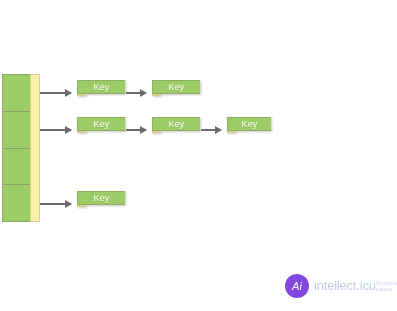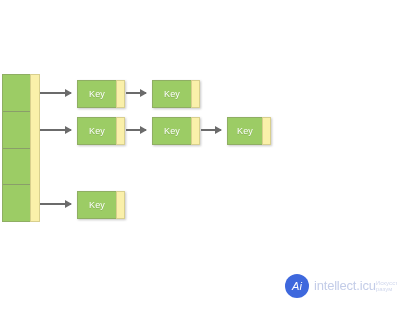--- a/index.html
+++ b/index.html
@@ -56,23 +56,23 @@
     width: 10px;
     height: 100%;
     background: #faf0aa;
     box-sizing: border-box;
     border: 1px solid #d8cf8e;
   }
 
   
   .node {
     position: absolute;
-    height: 28px;
-    display: flex;
-    flex-direction: row;
+    height: 16px;
+    display: flex;
+    flex-direction: column;
     box-sizing: border-box;
     filter: drop-shadow(1px 1px 1px rgba(0,0,0,0.22));
   }
   .node-key {
     flex: 1 1 auto;
     background: #9ccc65;
     box-sizing: border-box;
     border: 1px solid #8fae63;
     border-right: none;
     display: flex;
@@ -136,21 +136,21 @@
     display: flex;
     flex-direction: row;
     align-items: center;
     gap: 5px;
     opacity: 0.85;
   }
   .wm-logo {
     width: 24px;
     height: 24px;
     border-radius: 50%;
-    background: #1d4ed8;
+    background: #6d28d9;
     display: flex;
     align-items: center;
     justify-content: center;
     color: #ffffff;
     font-size: 11px;
     font-style: italic;
     flex: 0 0 auto;
   }
   .wm-text {
     display: flex;

